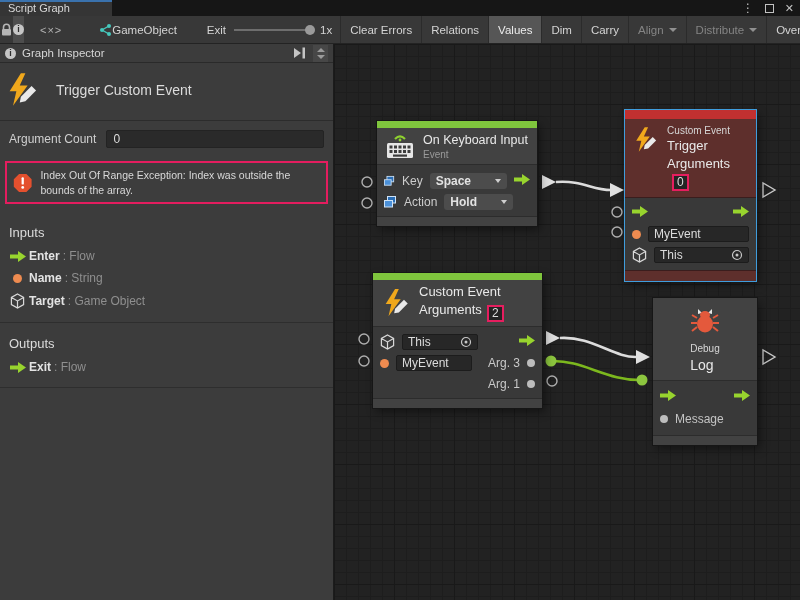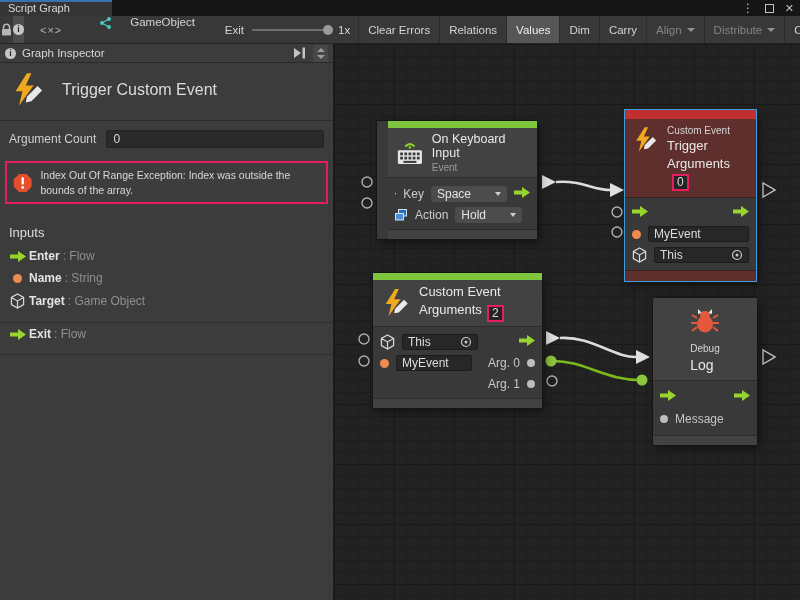--- a/index.html
+++ b/index.html
@@ -24,21 +24,21 @@
 
   
   .toolbar {
     position:absolute; left:0; top:16px; width:800px; height:28px;
     background:#383838; border-bottom:1px solid #232323;
     display:flex; align-items:stretch; font-size:11.5px; color:#d4d4d4; overflow:hidden;
   }
   .tb-icon-btn { width:25px; display:flex; align-items:center; justify-content:center; }
   .tb-icon-btn.active { background:#4d4d4d; }
   .tb-code { width:46px; margin-left:16px; display:flex; align-items:center; justify-content:center; color:#b5b5b5; letter-spacing:1px; font-size:11px; }
-  .tb-go { display:flex; align-items:flex-start; gap:18px; margin-left:36px; }
+  .tb-go { display:flex; align-items:center; gap:0; margin-left:36px; }
   .tb-zoom { display:flex; align-items:center; gap:8px; margin-left:30px; }
   .slider-track { position:relative; width:78px; height:2px; background:#6e6e6e; }
   .slider-handle { position:absolute; right:-3px; top:-4px; width:10px; height:10px; border-radius:50%; background:#9a9a9a; }
   .tb-btn {
     display:flex; align-items:center; padding:0 9px; border-left:1px solid #2b2b2b;
     white-space:nowrap; gap:5px;
   }
   .tb-btn.first { margin-left:8px; }
   .tb-btn.active { background:#565656; color:#ececec; }
   .tb-btn.disabled { color:#848484; }
@@ -48,21 +48,21 @@
   
   .inspector {
     position:absolute; left:0; top:44px; width:334px; height:556px;
     background:#3c3c3c; border-right:1px solid #1c1c1c;
   }
   .insp-header { height:19px; border-bottom:1px solid #2a2a2a; display:flex; align-items:center; gap:6px; padding:0 5px; font-size:11.5px; color:#d6d6d6; }
   .insp-header .spacer { flex:1; }
   .spinner { width:15px; height:17px; background:#474747; display:flex; flex-direction:column; align-items:center; justify-content:center; gap:3px; }
   .spin-up { width:0; height:0; border-left:4px solid transparent; border-right:4px solid transparent; border-bottom:4px solid #9a9a9a; }
   .spin-dn { width:0; height:0; border-left:4px solid transparent; border-right:4px solid transparent; border-top:4px solid #9a9a9a; }
-  .insp-title { display:flex; align-items:center; gap:16px; padding:9px 10px 12px; border-bottom:1px solid #2c2c2c; font-size:16px; color:#dcdcdc; }
+  .insp-title { display:flex; align-items:center; gap:16px; padding:9px 4px 12px; border-bottom:1px solid #2c2c2c; font-size:14px; color:#dcdcdc; }
   .insp-argrow { display:flex; align-items:center; gap:10px; padding:9px 9px 6px; font-size:12px; color:#cfcfcf; }
   .insp-argrow input {
     flex:1; height:18px; background:#2a2a2a; border:1px solid #232323; border-radius:2px;
     color:#dcdcdc; font-size:12px; padding:0 6px; font-family:"Liberation Sans", sans-serif; outline:none;
   }
   .insp-error {
     margin:7px 5px 8px; border:2px solid #e41d5f; background:#3d3d3d;
     display:flex; gap:8px; padding:5px 6px; align-items:center;
   }
   .insp-error .msg { font-size:10.5px; color:#d8d8d8; line-height:1.4; }
@@ -97,21 +97,21 @@
   .ntitle { font-size:12.5px; color:#e9e9e9; }
   .nsub { font-size:10px; color:#9a9a9a; margin-top:2px; }
   .ncat { font-size:10px; color:#d6d6d6; }
   .argbox {
     display:inline-flex; align-items:center; justify-content:center;
     min-width:16px; height:17px; padding:0 3px; margin-left:5px;
     background:#242424; border:2px solid #e61e5f; color:#dcdcdc; font-size:12px; vertical-align:-3px;
   }
   .nrow { display:flex; align-items:center; gap:7px; height:21px; padding:0 7px; position:relative; font-size:12px; color:#cccccc; }
   .nbody { padding:5px 0 4px; }
-  .dropdown { background:#4c4c4c; border-radius:3px; height:16px; display:inline-flex; align-items:center; gap:24px; padding:0 6px; color:#e2e2e2; }
+  .dropdown { background:#4c4c4c; border-radius:3px; height:16px; display:inline-flex; align-items:center; gap:24px; padding:0 6px; color:#e2e2e2;font-weight:bold; }
   .dropdown .caret-down { border-top-color:#cfcfcf; border-left-width:3.5px; border-right-width:3.5px; }
   .field {
     background:#272727; border:1px solid #1c1c1c; border-radius:2px; height:16px;
     display:flex; align-items:center; padding:0 5px; color:#dcdcdc; gap:4px;
   }
   .dot-orange { width:9px; height:9px; border-radius:50%; background:#ee8b50; flex:none; }
   .dot-gray { width:8px; height:8px; border-radius:50%; background:#bdbdbd; flex:none; }
   .flow-right { margin-left:auto; }
   .space-between { justify-content:space-between; }
   .arg-label { margin-left:auto; color:#c9c9c9; }
@@ -245,20 +245,21 @@
       <span class="icon-cell">
         <svg width="15" height="16" viewBox="0 0 16 17">
           <path d="M8 1l6.5 3.7v7.6L8 16l-6.5-3.7V4.7z M1.5 4.7L8 8.4l6.5-3.7 M8 8.4V16" fill="none" stroke="#d8d8d8" stroke-width="1.3"></path>
         </svg>
       </span>
       <span class="pin-name">Target</span>
       <span class="pin-type">: Game Object</span>
     </div>
 
     <hr class="sep">
+    <div class="sec-heading">Outputs</div>
     <div class="pin-row">
       <span class="icon-cell">
         <svg width="16" height="11" viewBox="0 0 16 11">
             <path d="M0 3.5h8V0l8 5.5-8 5.5V7.5H0z" fill="#98d42e"></path>
           </svg>
       </span>
       <span class="pin-name">Exit</span>
       <span class="pin-type">: Flow</span>
     </div>
     <hr class="sep">
@@ -285,21 +286,21 @@
       <circle cx="283" cy="168" r="5" fill="none" stroke="#b0b0b0" stroke-width="1.4"></circle>
       <circle cx="283" cy="188" r="5" fill="none" stroke="#b0b0b0" stroke-width="1.4"></circle>
       <circle cx="30" cy="295" r="5" fill="none" stroke="#b0b0b0" stroke-width="1.4"></circle>
       <circle cx="30" cy="317" r="5" fill="none" stroke="#b0b0b0" stroke-width="1.4"></circle>
       <circle cx="218" cy="337" r="5" fill="none" stroke="#b0b0b0" stroke-width="1.4"></circle>
 
       <polygon points="429,139 429,153 441,146" fill="none" stroke="#c8c8c8" stroke-width="1.4"></polygon>
       <polygon points="429,306 429,320 441,313" fill="none" stroke="#c8c8c8" stroke-width="1.4"></polygon>
     </svg>
 
-    <div class="node" style="left:43px; top:77px; width:160px;padding-left:11px;">
+    <div class="node" style="left:43px; top:77px; width:160px;">
       <div class="colorbar"></div>
       <div class="nhead">
         <svg width="30" height="28" viewBox="0 0 30 28">
           <path d="M10 7 Q15 2 20 7" fill="none" stroke="#8ed12f" stroke-width="2.2"></path>
           <circle cx="15" cy="8" r="1.4" fill="#8ed12f"></circle>
           <rect x="2" y="11" width="26" height="15" rx="1.5" fill="#e6e6e6"></rect>
           <g fill="#3c3c3c">
             <rect x="4.5" y="13.5" width="3" height="3"></rect>
               <rect x="9" y="13.5" width="3" height="3"></rect>
               <rect x="13.5" y="13.5" width="3" height="3"></rect>
@@ -430,21 +431,21 @@
             <svg width="16" height="11" viewBox="0 0 16 11">
                 <path d="M0 3.5h8V0l8 5.5-8 5.5V7.5H0z" fill="#98d42e"></path>
               </svg>
           </span>
         </div>
         <div class="nrow">
           <span class="dot-orange"></span>
           <span class="field" style="width:76px;">
             <span>MyEvent</span>
           </span>
-          <span class="arg-label">Arg. 0</span>
+          <span class="arg-label">Arg. 3</span>
           <span class="dot-gray"></span>
         </div>
         <div class="nrow" style="height:20px;">
           <span class="arg-label">Arg. 1</span>
           <span class="dot-gray"></span>
         </div>
       </div>
       <div class="nfoot"></div>
     </div>
 

